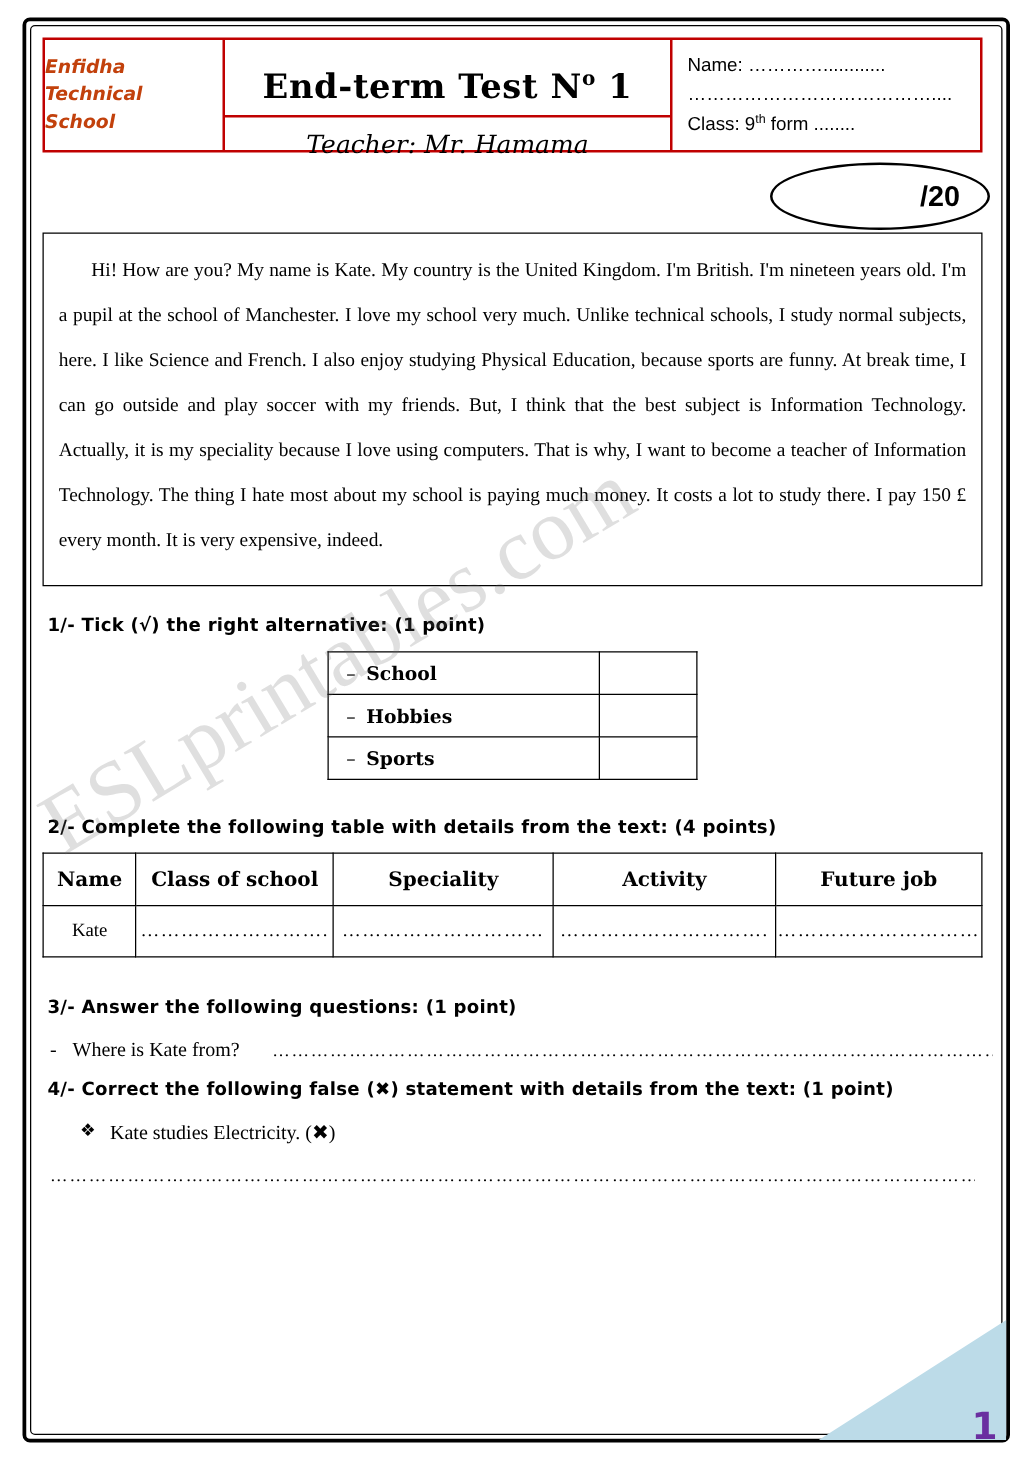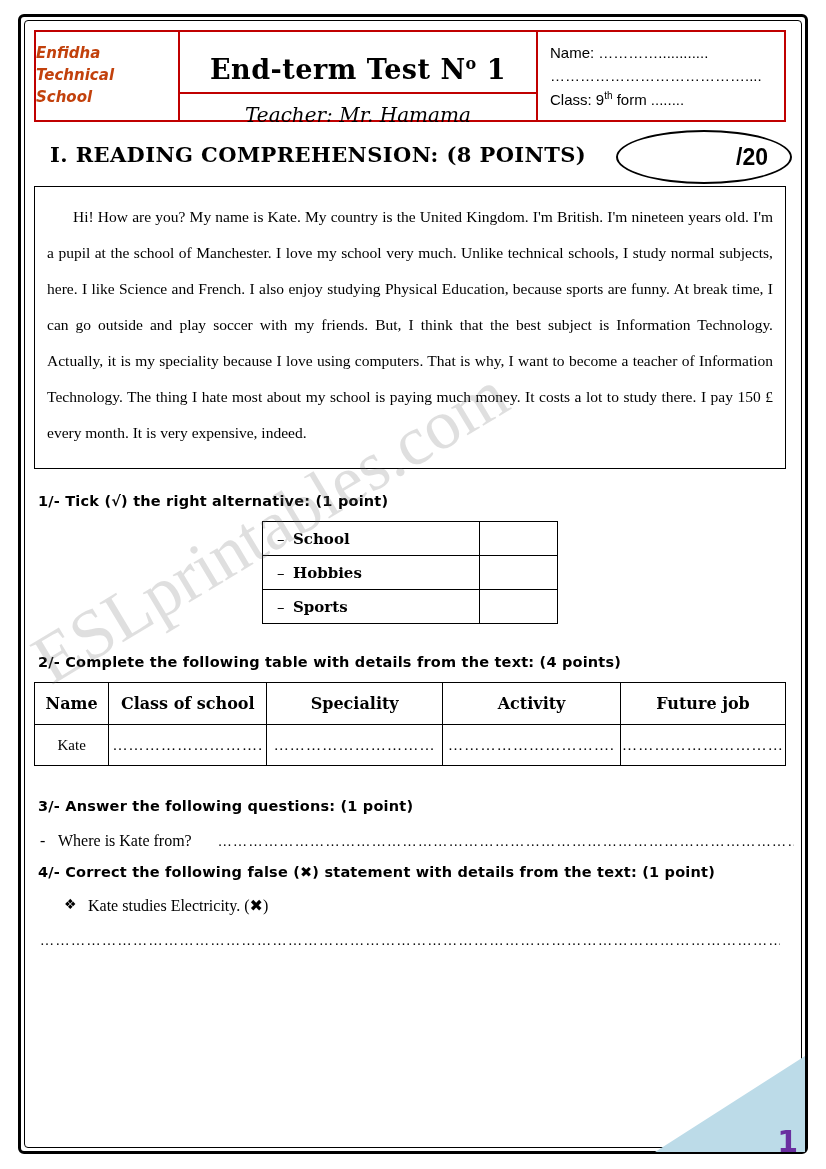--- a/index.html
+++ b/index.html
@@ -342,21 +342,20 @@
         <div class="hdr-teacher">Teacher: Mr. Hamama</div>
       </div>
       <div class="cell hdr-right">
         <div>Name: …………............</div>
         <div>…………………………………....</div>
         <div><span>Class: 9</span><sup>th</sup><span> form ........</span></div>
       </div>
     </div>
 
     <div class="section-row">
-      <div class="section-title">I. READING COMPREHENSION:  (8 POINTS)</div>
       <div class="mark-oval">
         <span>/20</span>
       </div>
     </div>
 
     <div class="passage-box">Hi! How are you? My name is Kate. My country is the United Kingdom. I'm British. I'm nineteen years old. I'm a pupil at the school of Manchester. I love my school very much. Unlike technical schools, I study normal subjects, here. I like Science and French. I also enjoy studying Physical Education, because sports are funny. At break time, I can go outside and play soccer with my friends. But, I think that the best subject is Information Technology. Actually, it is my speciality because I love using computers. That is why, I want to become a teacher of Information Technology. The thing I hate most about my school is paying much money. It costs a lot to study there. I pay 150 £ every month. It is very expensive, indeed.</div>
 
     <div class="q q1">1/-  Tick (√)  the right alternative:    (1 point)</div>
     <table class="opts">
       <tbody>

